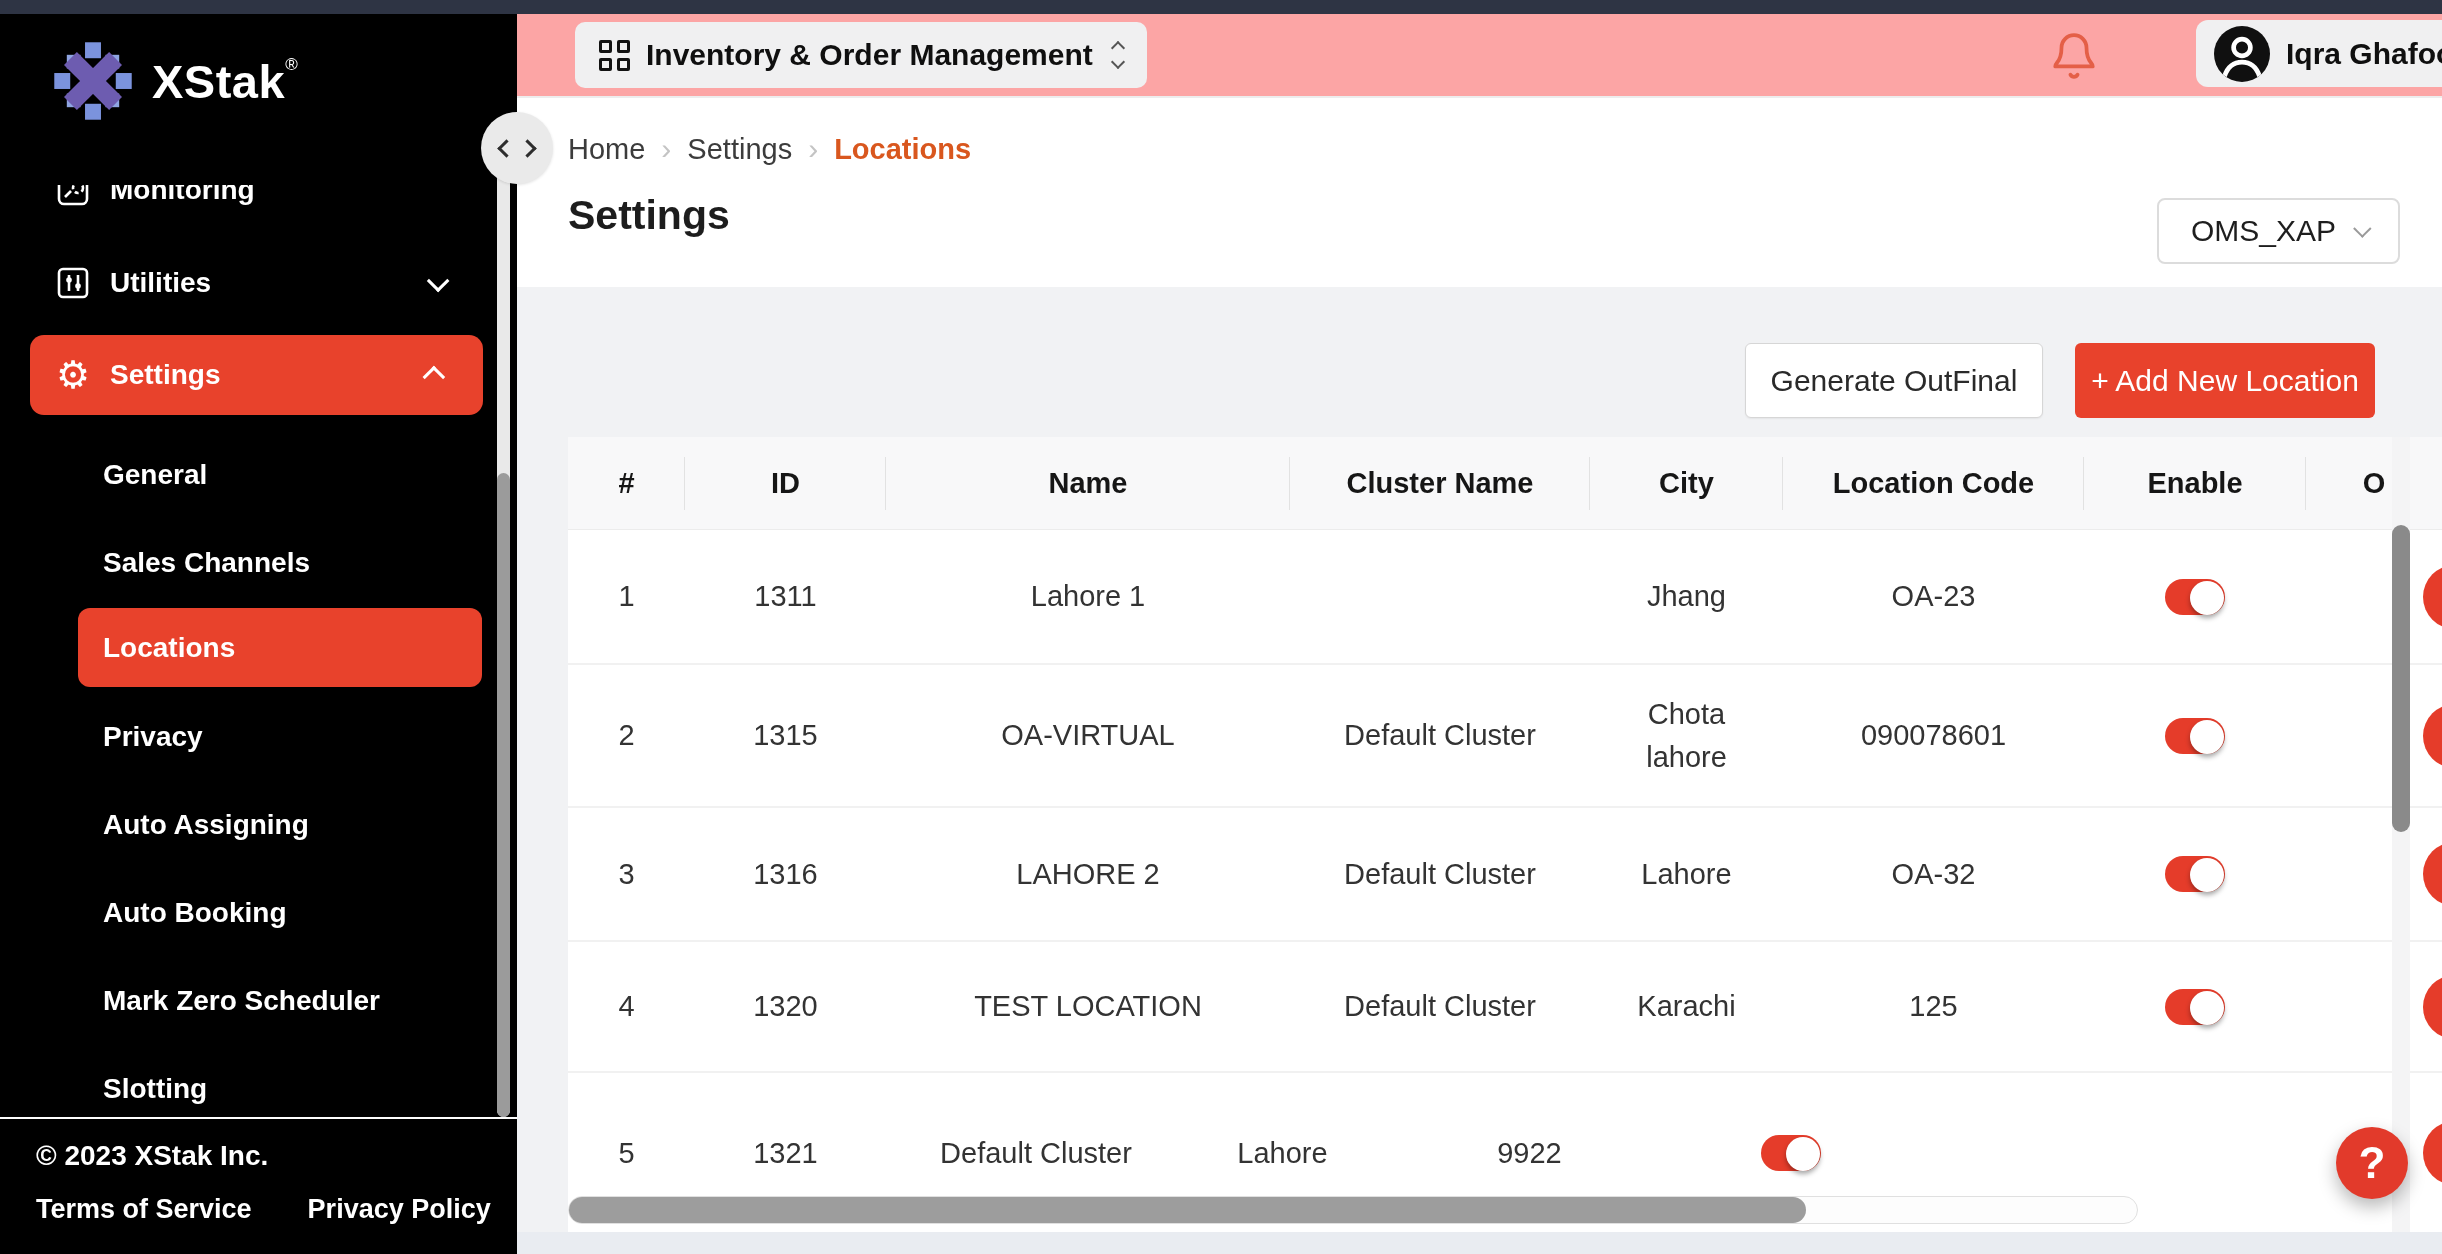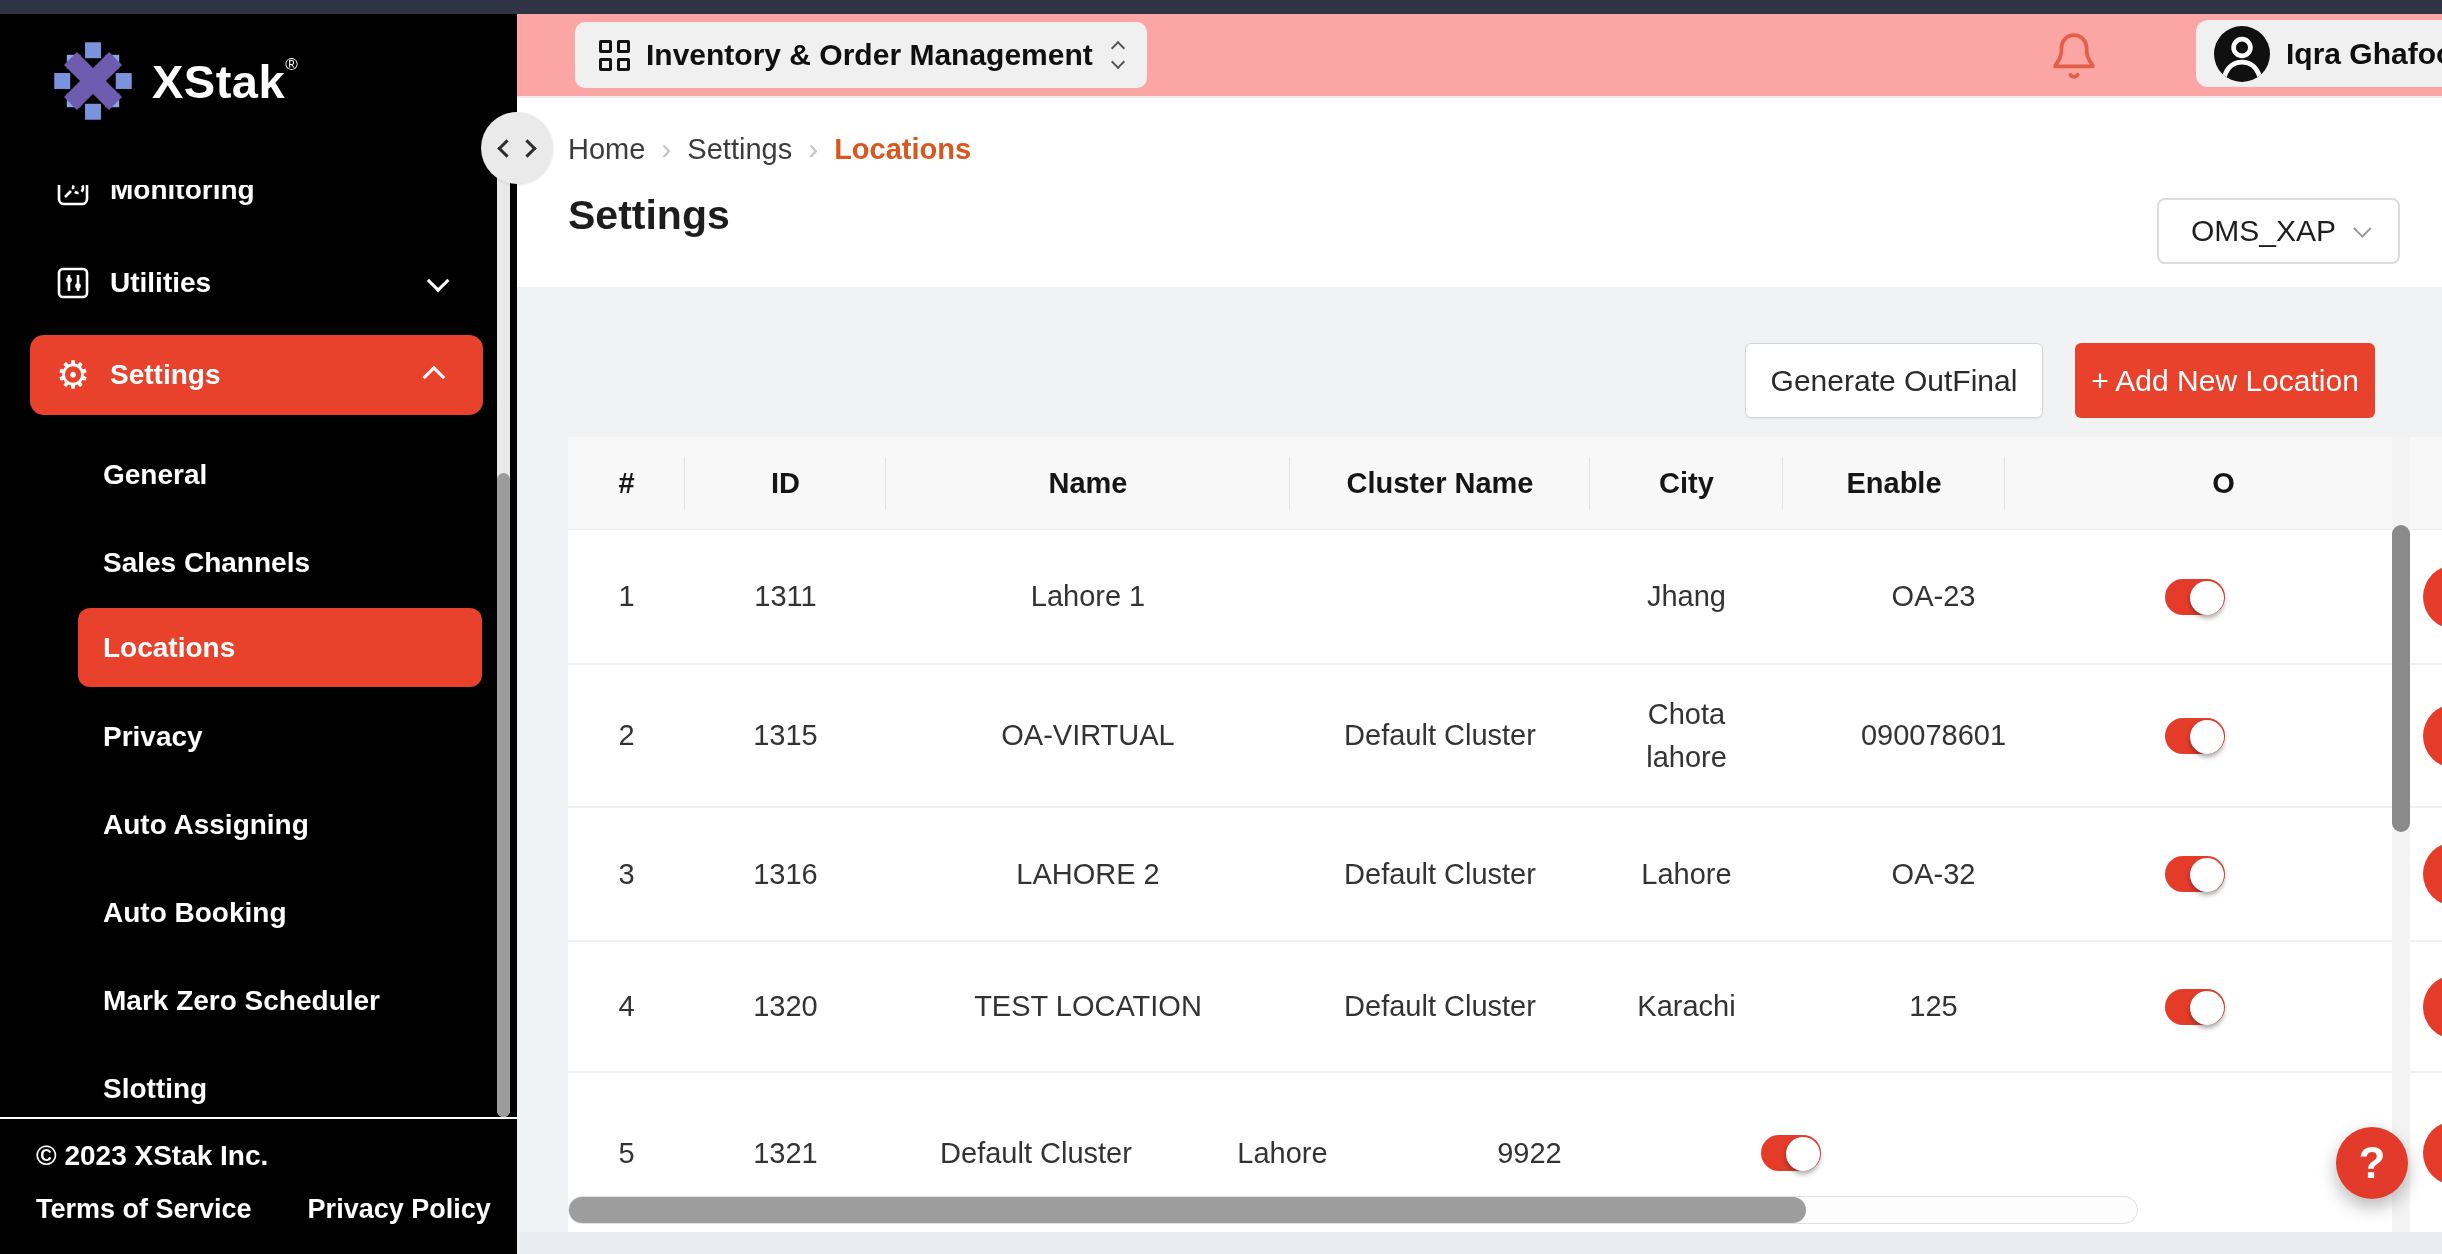--- a/index.html
+++ b/index.html
@@ -275,20 +275,21 @@
   <button class="btn-add">+ Add New Location</button>
 
   <div class="card">
 
     <div class="thead">
       <div class="th c0">#</div>
       <div class="th c1">ID</div>
       <div class="th c2">Name</div>
       <div class="th c3">Cluster Name</div>
       <div class="th c4">City</div>
+      <div class="th c5">Location Code</div>
       <div class="th c6">Enable</div>
       <div class="th c7">O</div>
     </div>
 
     <div class="trow r1">
       <div class="td c0">1</div>
       <div class="td c1">1311</div>
       <div class="td c2">Lahore 1</div>
       <div class="td c3"></div>
       <div class="td c4 td-city">

